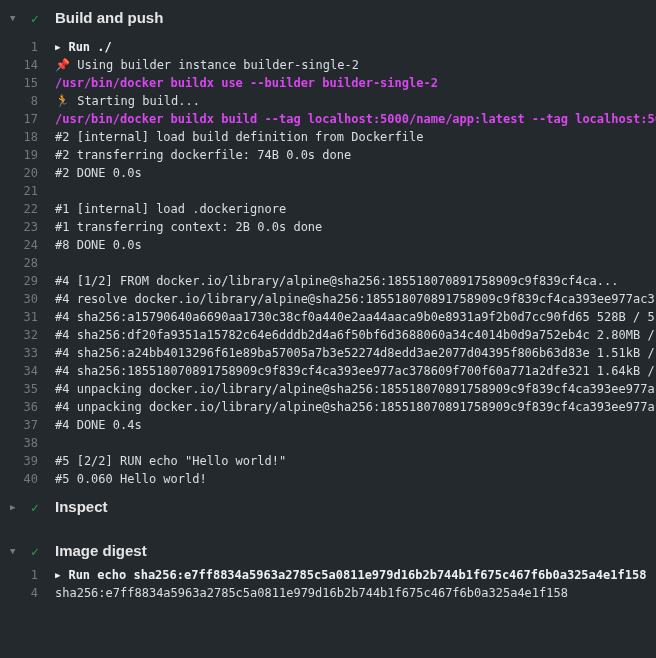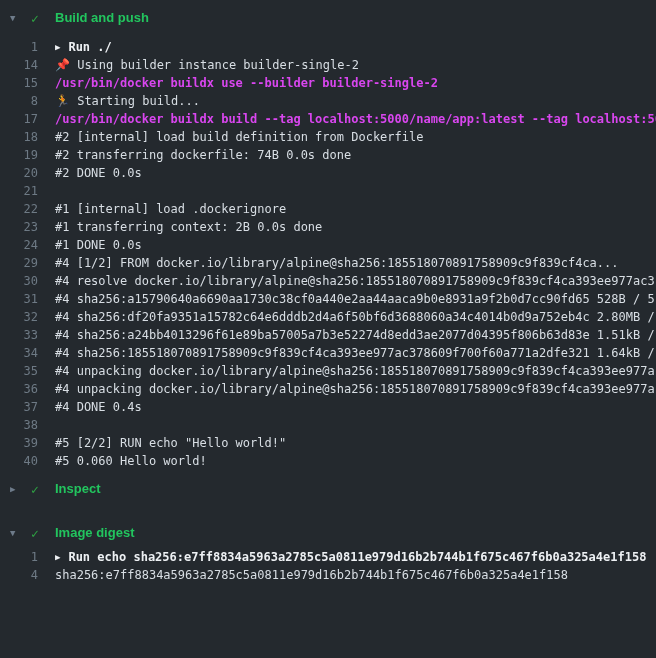--- a/index.html
+++ b/index.html
@@ -32,23 +32,23 @@
     width: 14px;
     margin-left: 8px;
     color: #2ea043;
     font-size: 13px;
     font-weight: bold;
     flex: none;
   }
   .section-title {
     margin-left: 10px;
     font-family: "Liberation Sans", sans-serif;
-    font-size: 13px;
+    font-size: 15px;
     font-weight: bold;
-    color: #22c55e;
+    color: #e5e5e5;
     line-height: 20px;
     text-align: right;
   }
 
   .section-body { padding-top: 10px; }
   .section:nth-child(3) .section-body { padding-top: 5px; }
 
   .log-line {
     display: flex;
     height: 18px;
@@ -98,21 +98,22 @@
           <div class="log-line text"><span class="line-num">14</span><span class="line-content"><span class="inline-icon">📌 </span>Using builder instance builder-single-2</span></div>
           <div class="log-line command"><span class="line-num">15</span><span class="line-content">/usr/bin/docker buildx use --builder builder-single-2</span></div>
           <div class="log-line text"><span class="line-num">8</span><span class="line-content"><span class="inline-icon">🏃 </span>Starting build...</span></div>
           <div class="log-line command"><span class="line-num">17</span><span class="line-content">/usr/bin/docker buildx build --tag localhost:5000/name/app:latest --tag localhost:50</span></div>
           <div class="log-line text"><span class="line-num">18</span><span class="line-content">#2 [internal] load build definition from Dockerfile</span></div>
           <div class="log-line text"><span class="line-num">19</span><span class="line-content">#2 transferring dockerfile: 74B 0.0s done</span></div>
           <div class="log-line text"><span class="line-num">20</span><span class="line-content">#2 DONE 0.0s</span></div>
           <div class="log-line text"><span class="line-num">21</span><span class="line-content"></span></div>
           <div class="log-line text"><span class="line-num">22</span><span class="line-content">#1 [internal] load .dockerignore</span></div>
           <div class="log-line text"><span class="line-num">23</span><span class="line-content">#1 transferring context: 2B 0.0s done</span></div>
-          <div class="log-line text"><span class="line-num">24</span><span class="line-content">#1 DONE 0.0s</span></div>
+          <div class="log-line text"><span class="line-num">24</span><span class="line-content">#8 DONE 0.0s</span></div>
+          <div class="log-line text"><span class="line-num">28</span><span class="line-content"></span></div>
           <div class="log-line text"><span class="line-num">29</span><span class="line-content">#4 [1/2] FROM docker.io/library/alpine@sha256:185518070891758909c9f839cf4ca...</span></div>
           <div class="log-line text"><span class="line-num">30</span><span class="line-content">#4 resolve docker.io/library/alpine@sha256:185518070891758909c9f839cf4ca393ee977ac3</span></div>
           <div class="log-line text"><span class="line-num">31</span><span class="line-content">#4 sha256:a15790640a6690aa1730c38cf0a440e2aa44aaca9b0e8931a9f2b0d7cc90fd65 528B / 5</span></div>
           <div class="log-line text"><span class="line-num">32</span><span class="line-content">#4 sha256:df20fa9351a15782c64e6dddb2d4a6f50bf6d3688060a34c4014b0d9a752eb4c 2.80MB /</span></div>
           <div class="log-line text"><span class="line-num">33</span><span class="line-content">#4 sha256:a24bb4013296f61e89ba57005a7b3e52274d8edd3ae2077d04395f806b63d83e 1.51kB /</span></div>
           <div class="log-line text"><span class="line-num">34</span><span class="line-content">#4 sha256:185518070891758909c9f839cf4ca393ee977ac378609f700f60a771a2dfe321 1.64kB /</span></div>
           <div class="log-line text"><span class="line-num">35</span><span class="line-content">#4 unpacking docker.io/library/alpine@sha256:185518070891758909c9f839cf4ca393ee977a</span></div>
           <div class="log-line text"><span class="line-num">36</span><span class="line-content">#4 unpacking docker.io/library/alpine@sha256:185518070891758909c9f839cf4ca393ee977a</span></div>
           <div class="log-line text"><span class="line-num">37</span><span class="line-content">#4 DONE 0.4s</span></div>
           <div class="log-line text"><span class="line-num">38</span><span class="line-content"></span></div>

